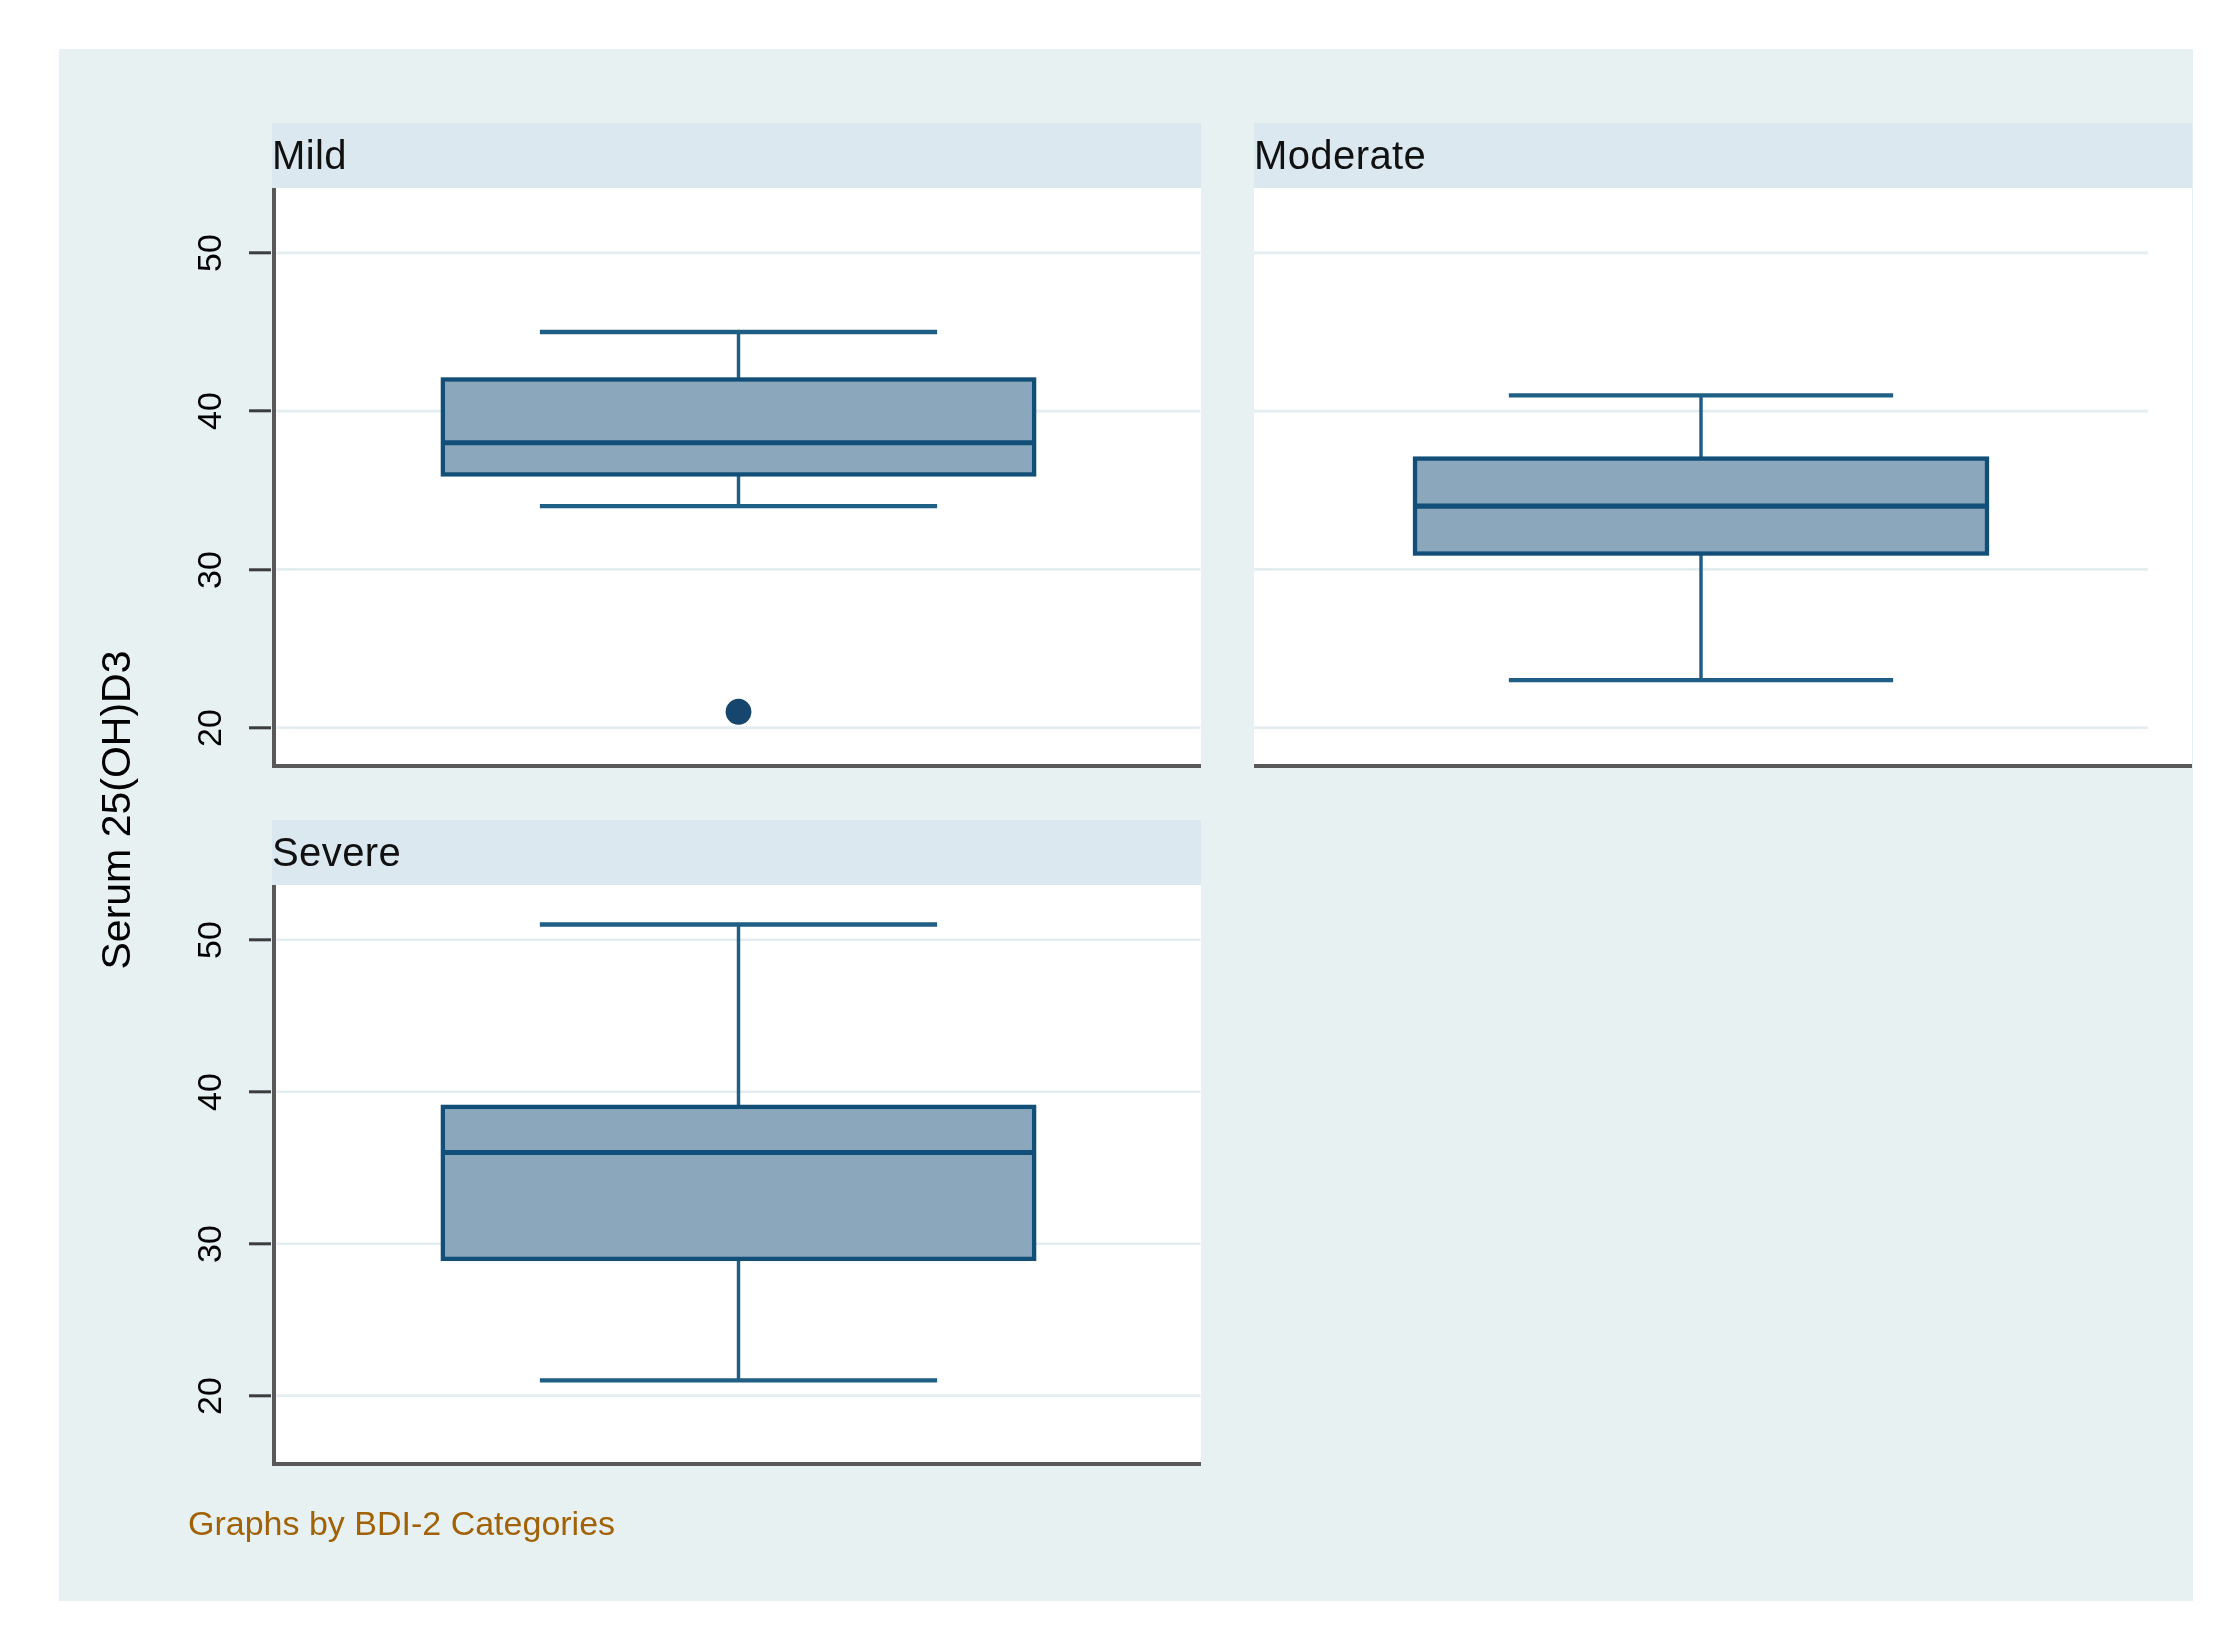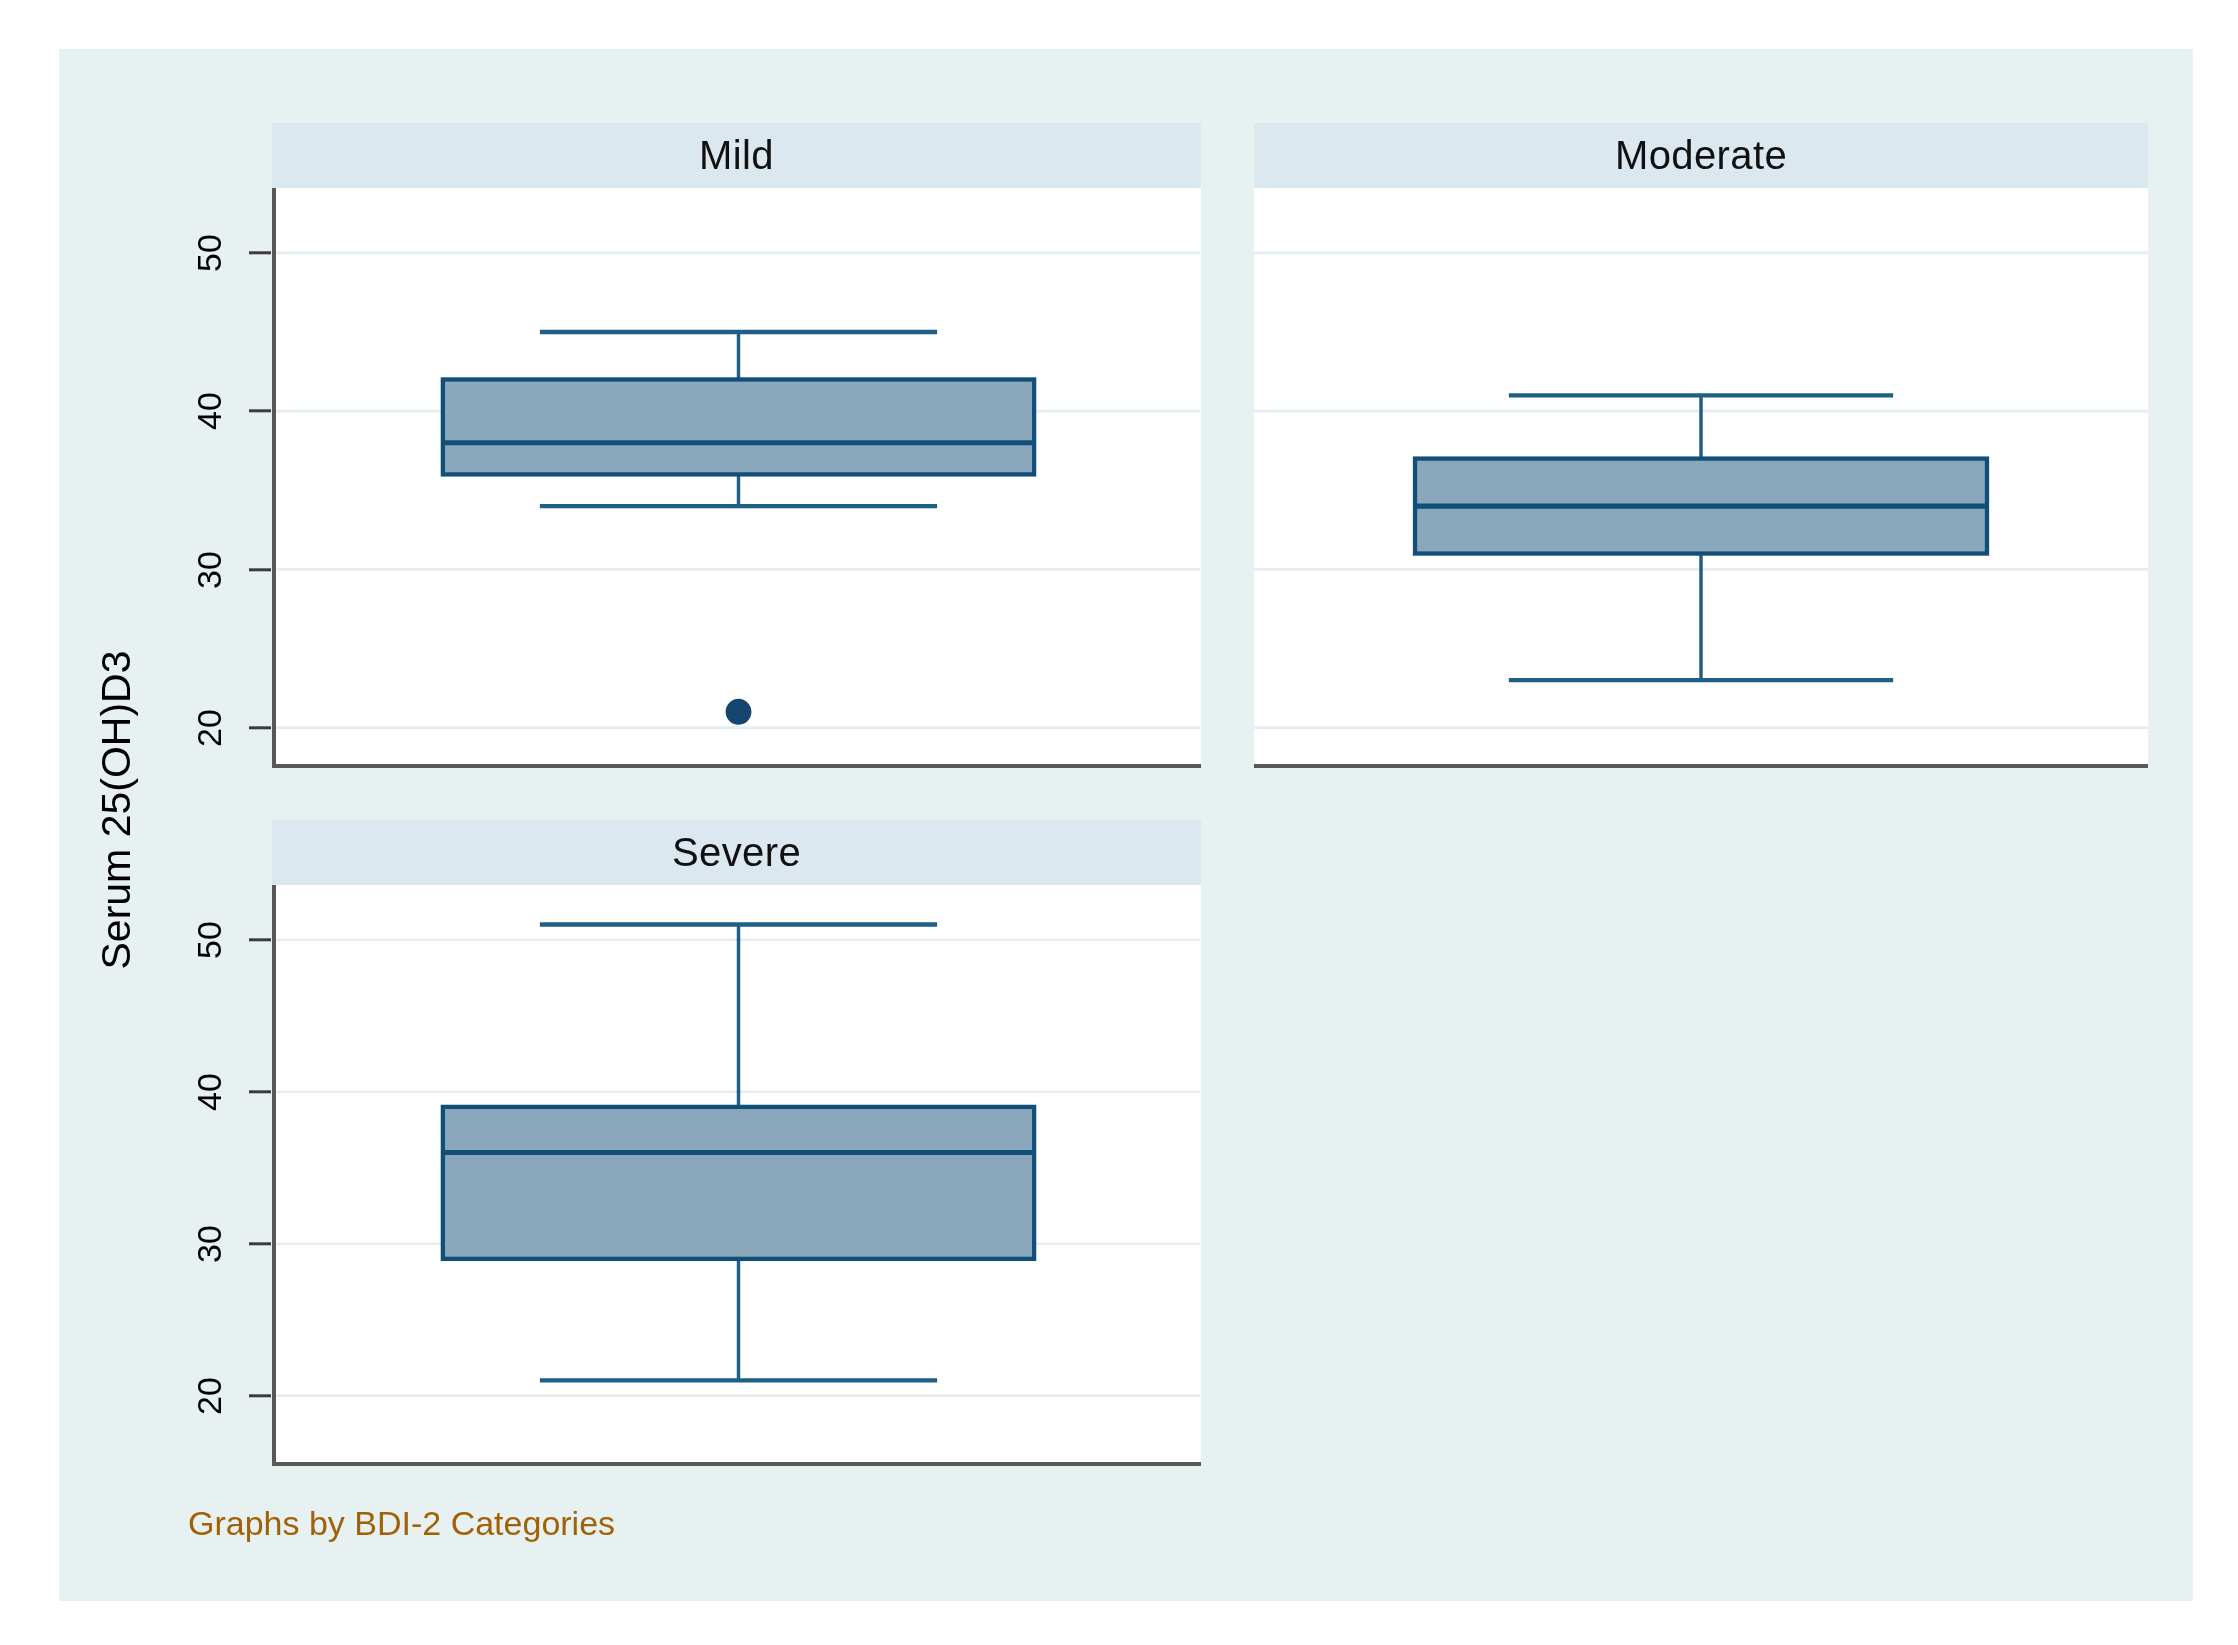--- a/index.html
+++ b/index.html
@@ -15,21 +15,21 @@
     left: 59px; top: 49px;
     width: 2134px; height: 1552px;
     background: #e8f1f2;
   }
   .panel { position: absolute; }
   .strip {
     position: absolute;
     left: 0; top: 0; right: 0;
     height: 65px;
     background: #dce8f0;
-    display: flex; align-items: center; justify-content: center;
+    display: flex; align-items: center; justify-content: flex-start;
   }
   .strip-title {
     font-size: 40px;
     color: #111111;
     letter-spacing: 0.4px;
   }
   .plot {
     position: absolute;
     left: 0; top: 65px; right: 0; bottom: 0;
     background: #ffffff;
@@ -100,21 +100,21 @@
             <div class="tickmark" style="top:382px"></div>
             <div class="ticklabel" style="top:382px">30</div>
             <div class="tickmark" style="top:223px"></div>
             <div class="ticklabel" style="top:223px">40</div>
             <div class="tickmark" style="top:65px"></div>
             <div class="ticklabel" style="top:65px">50</div>
           </div>
       </div>
     </div>
 
-    <div class="panel" style="left:1195px; top:74px; width:894px; height:645px;">
+    <div class="panel" style="left:1195px; top:74px; width:894px; height:645px;padding-left:44px;">
       <div class="strip">
         <span class="strip-title">Moderate</span>
       </div>
       <div class="plot">
           <svg width="894" height="576" xmlns="http://www.w3.org/2000/svg" viewBox="0 0 1038 669">
             <line x1="0" x2="1038" y1="626.728021978022" y2="626.728021978022" stroke="#e4edf0" stroke-width="3"></line>
             <line x1="0" x2="1038" y1="442.93681318681314" y2="442.93681318681314" stroke="#e4edf0" stroke-width="3"></line>
             <line x1="0" x2="1038" y1="259.1456043956044" y2="259.1456043956044" stroke="#e4edf0" stroke-width="3"></line>
             <line x1="0" x2="1038" y1="75.35439560439562" y2="75.35439560439562" stroke="#e4edf0" stroke-width="3"></line>
             <line x1="519" x2="519" y1="240.76648351648353" y2="314.282967032967" stroke="#1f5e85" stroke-width="4"></line>

